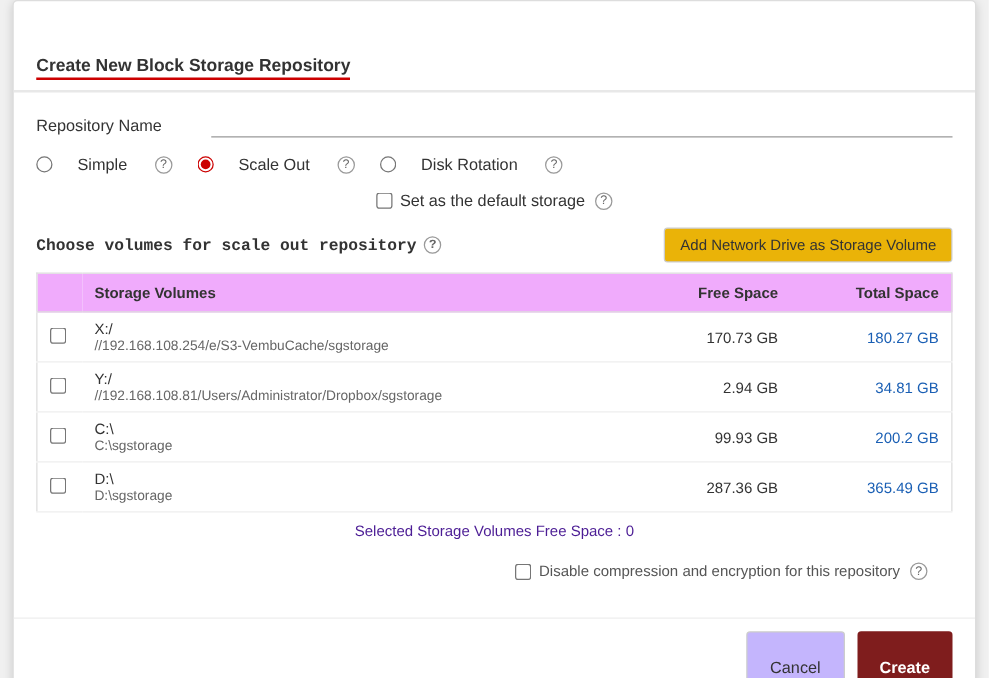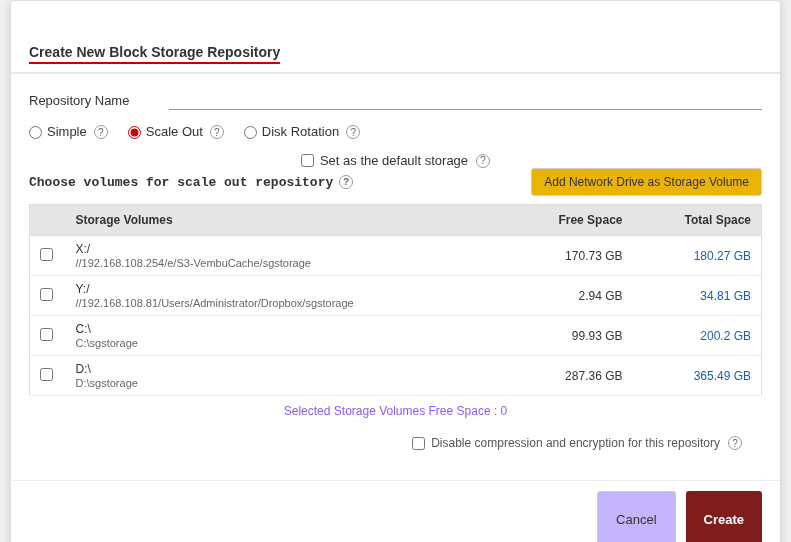--- a/index.html
+++ b/index.html
@@ -56,22 +56,22 @@
       padding: 2px 0;
       color: #333;
     }
     .radio-group {
       display: flex;
       align-items: center;
       gap: 20px;
     }
     .radio-option {
       display: flex;
-      align-items: flex-end;
-      gap: 5px;
+      align-items: center;
+      gap: 20px;
       cursor: pointer;
       color: #333;
     }
     .radio-option input[type="radio"] {
       accent-color: #cc0000;
       cursor: pointer;
     }
     .help-icon {
       display: inline-flex;
       align-items: center;
@@ -82,20 +82,21 @@
       border: 1px solid #999;
       font-size: 10px;
       color: #666;
       cursor: pointer;
       margin-left: 2px;
     }
     .checkbox-row {
       display: flex;
       align-items: center;
       justify-content: center;
+      margin-bottom: 14px;
       gap: 6px;
     }
     .checkbox-row input[type="checkbox"] {
       cursor: pointer;
     }
     .checkbox-row label {
       color: #333;
       font-size: 13px;
     }
     .volumes-section {
@@ -124,21 +125,21 @@
       font-size: 12px;
       color: #333;
       cursor: pointer;
     }
     .volumes-table {
       width: 100%;
       border-collapse: collapse;
       border: 1px solid #ddd;
     }
     .volumes-table th {
-      background: #e5e5e5;
+      background: #f0abfc;
       padding: 8px 10px;
       text-align: left;
       font-size: 12px;
       font-weight: bold;
       color: #333;
       border-bottom: 1px solid #ddd;
     }
     .volumes-table th.right { text-align: right; margin-top: 15px; }
     .volumes-table td {
       padding: 6px 10px;
@@ -165,21 +166,21 @@
       font-size: 12px;
     }
     .vol-total {
       color: #1a5fb4;
       font-size: 12px;
     }
     .selected-space-row {
       text-align: center;
       padding: 8px 0;
       font-size: 12px;
-      color: #8b5cf6;
+      color: #4c1d95;
     }
     .disable-compress-row {
       display: flex;
       align-items: flex-end;
       justify-content: flex-end;
       gap: 6px;
       margin-bottom: 14px;
       padding-right: 20px;
     }
     .disable-compress-row label {

